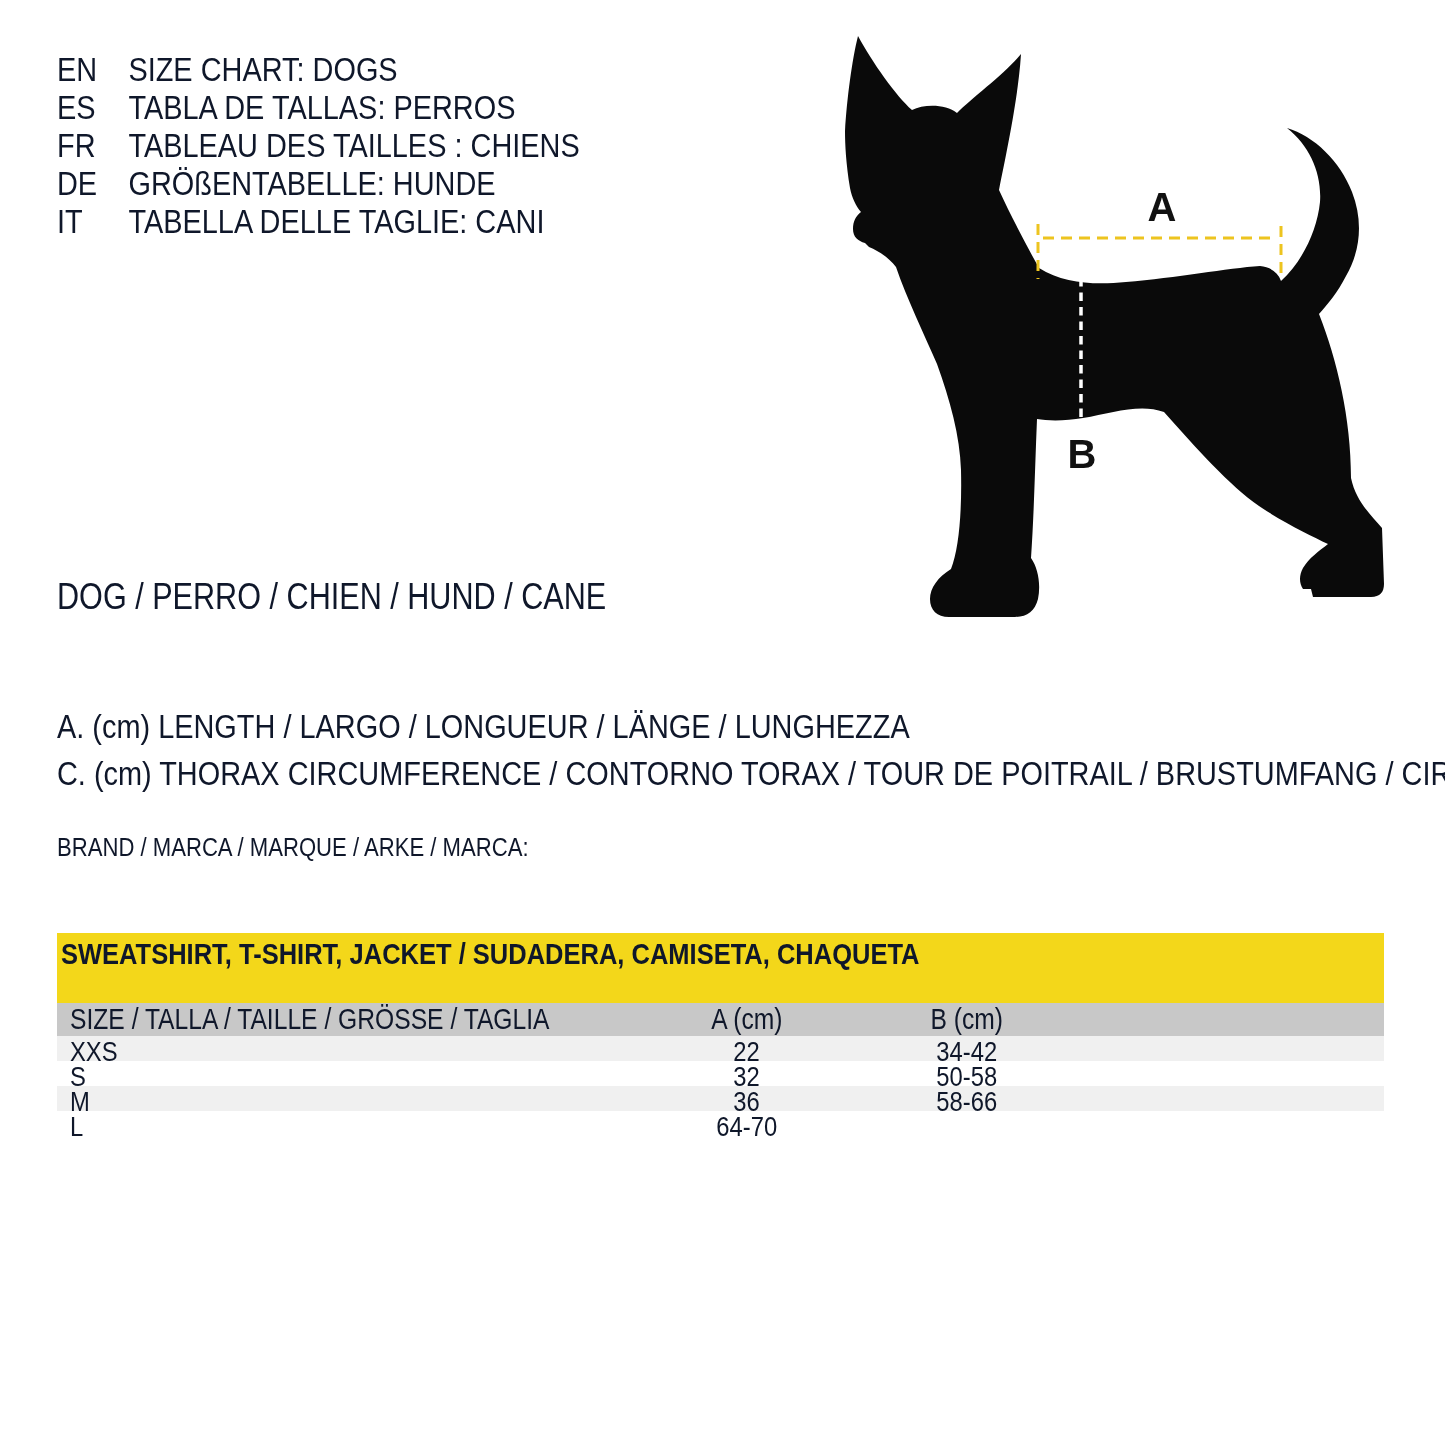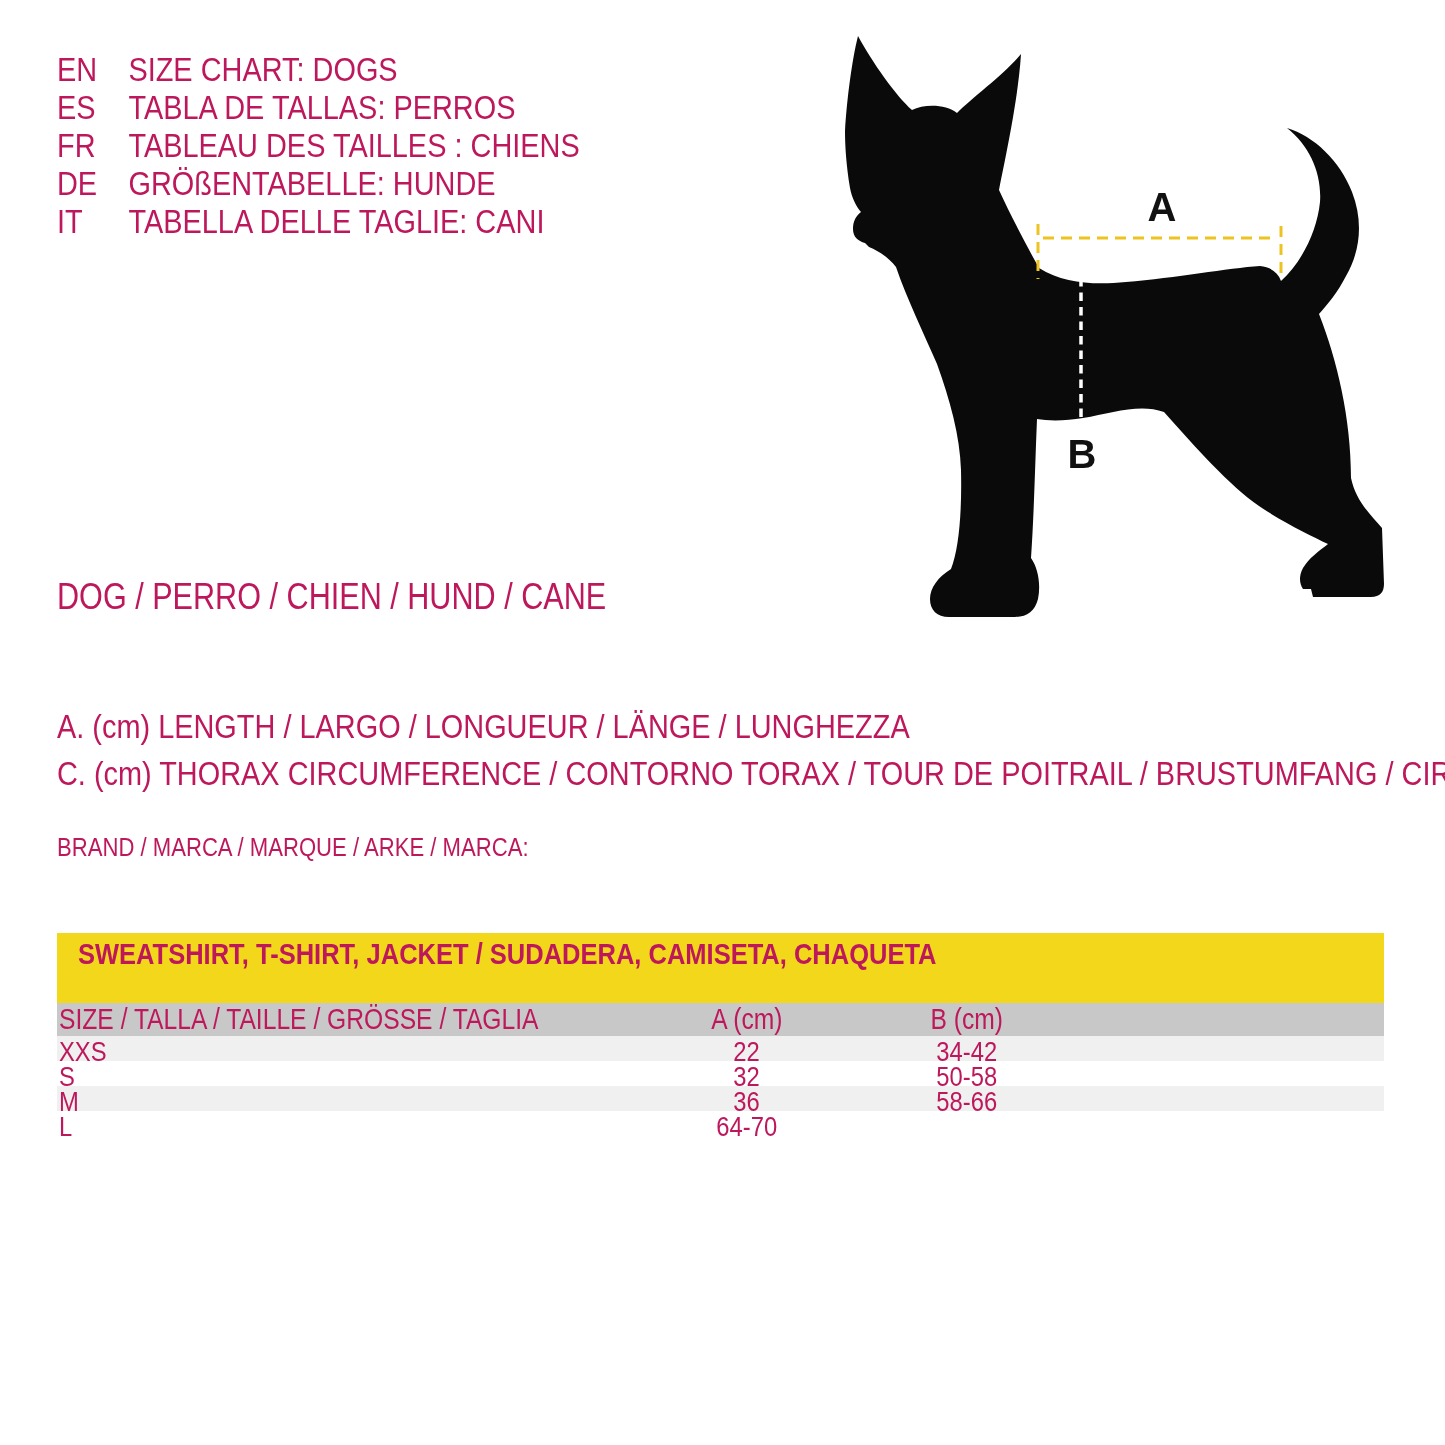--- a/index.html
+++ b/index.html
@@ -1,48 +1,48 @@
 <!DOCTYPE html>
 <html><head>
 <meta charset="utf-8">
 <style>
   html,body{margin:0;padding:0;background:#ffffff;}
   .page{
     position:relative;
     width:1445px;height:1445px;
     background:#ffffff;
     font-family:"Liberation Sans","DejaVu Sans",sans-serif;
-    color:#be185d;
+    color:#0f172a;
     overflow:hidden;
   }
   
   .cond{display:inline-block;transform:scaleX(0.85);transform-origin:0 50%;white-space:nowrap;}
   .cond-c{display:inline-block;transform:scaleX(0.85);transform-origin:50% 50%;white-space:nowrap;}
 
   
   .langs{position:absolute;left:57px;top:50px;}
   .lang-row{display:flex;height:38px;align-items:center;font-size:34px;font-weight:400;
             transform:scaleX(0.85);transform-origin:0 0;white-space:nowrap;}
   .lang-code{width:84px;flex:0 0 84px;}
 
   
   .dog-caption{position:absolute;left:57px;top:576px;font-size:36px;}
   .measures{position:absolute;left:57px;top:703px;font-size:34px;line-height:47px;}
   .measures div{height:47px;}
   .brand{position:absolute;left:57px;top:832px;font-size:26px;}
 
   
   .size-table{position:absolute;left:57px;top:933px;width:1327px;}
-  .banner{background:#F3D71A;height:70px;padding:5px 0 0 21px;box-sizing:border-box;}
+  .banner{background:#F3D71A;height:70px;padding:5px 0 0 4px;box-sizing:border-box;}
   .banner .line{font-size:30px;font-weight:700;line-height:31px;}
   .trow{display:grid;grid-template-columns:560px 260px 180px 1fr;align-items:center;}
   .trow.head{background:#C8C8C8;height:33px;font-size:29px;}
   .trow.data{height:25px;font-size:28px;}
   .trow.data:nth-child(odd){background:#F0F0F0;}
-  .cell-label{padding-left:2px;}
+  .cell-label{padding-left:13px;}
   .cell-mid{text-align:center;}
 
   
   .dog-svg{position:absolute;left:830px;top:25px;width:570px;height:600px;}
 </style>
 </head>
 <body>
 
 <div class="page">
 

